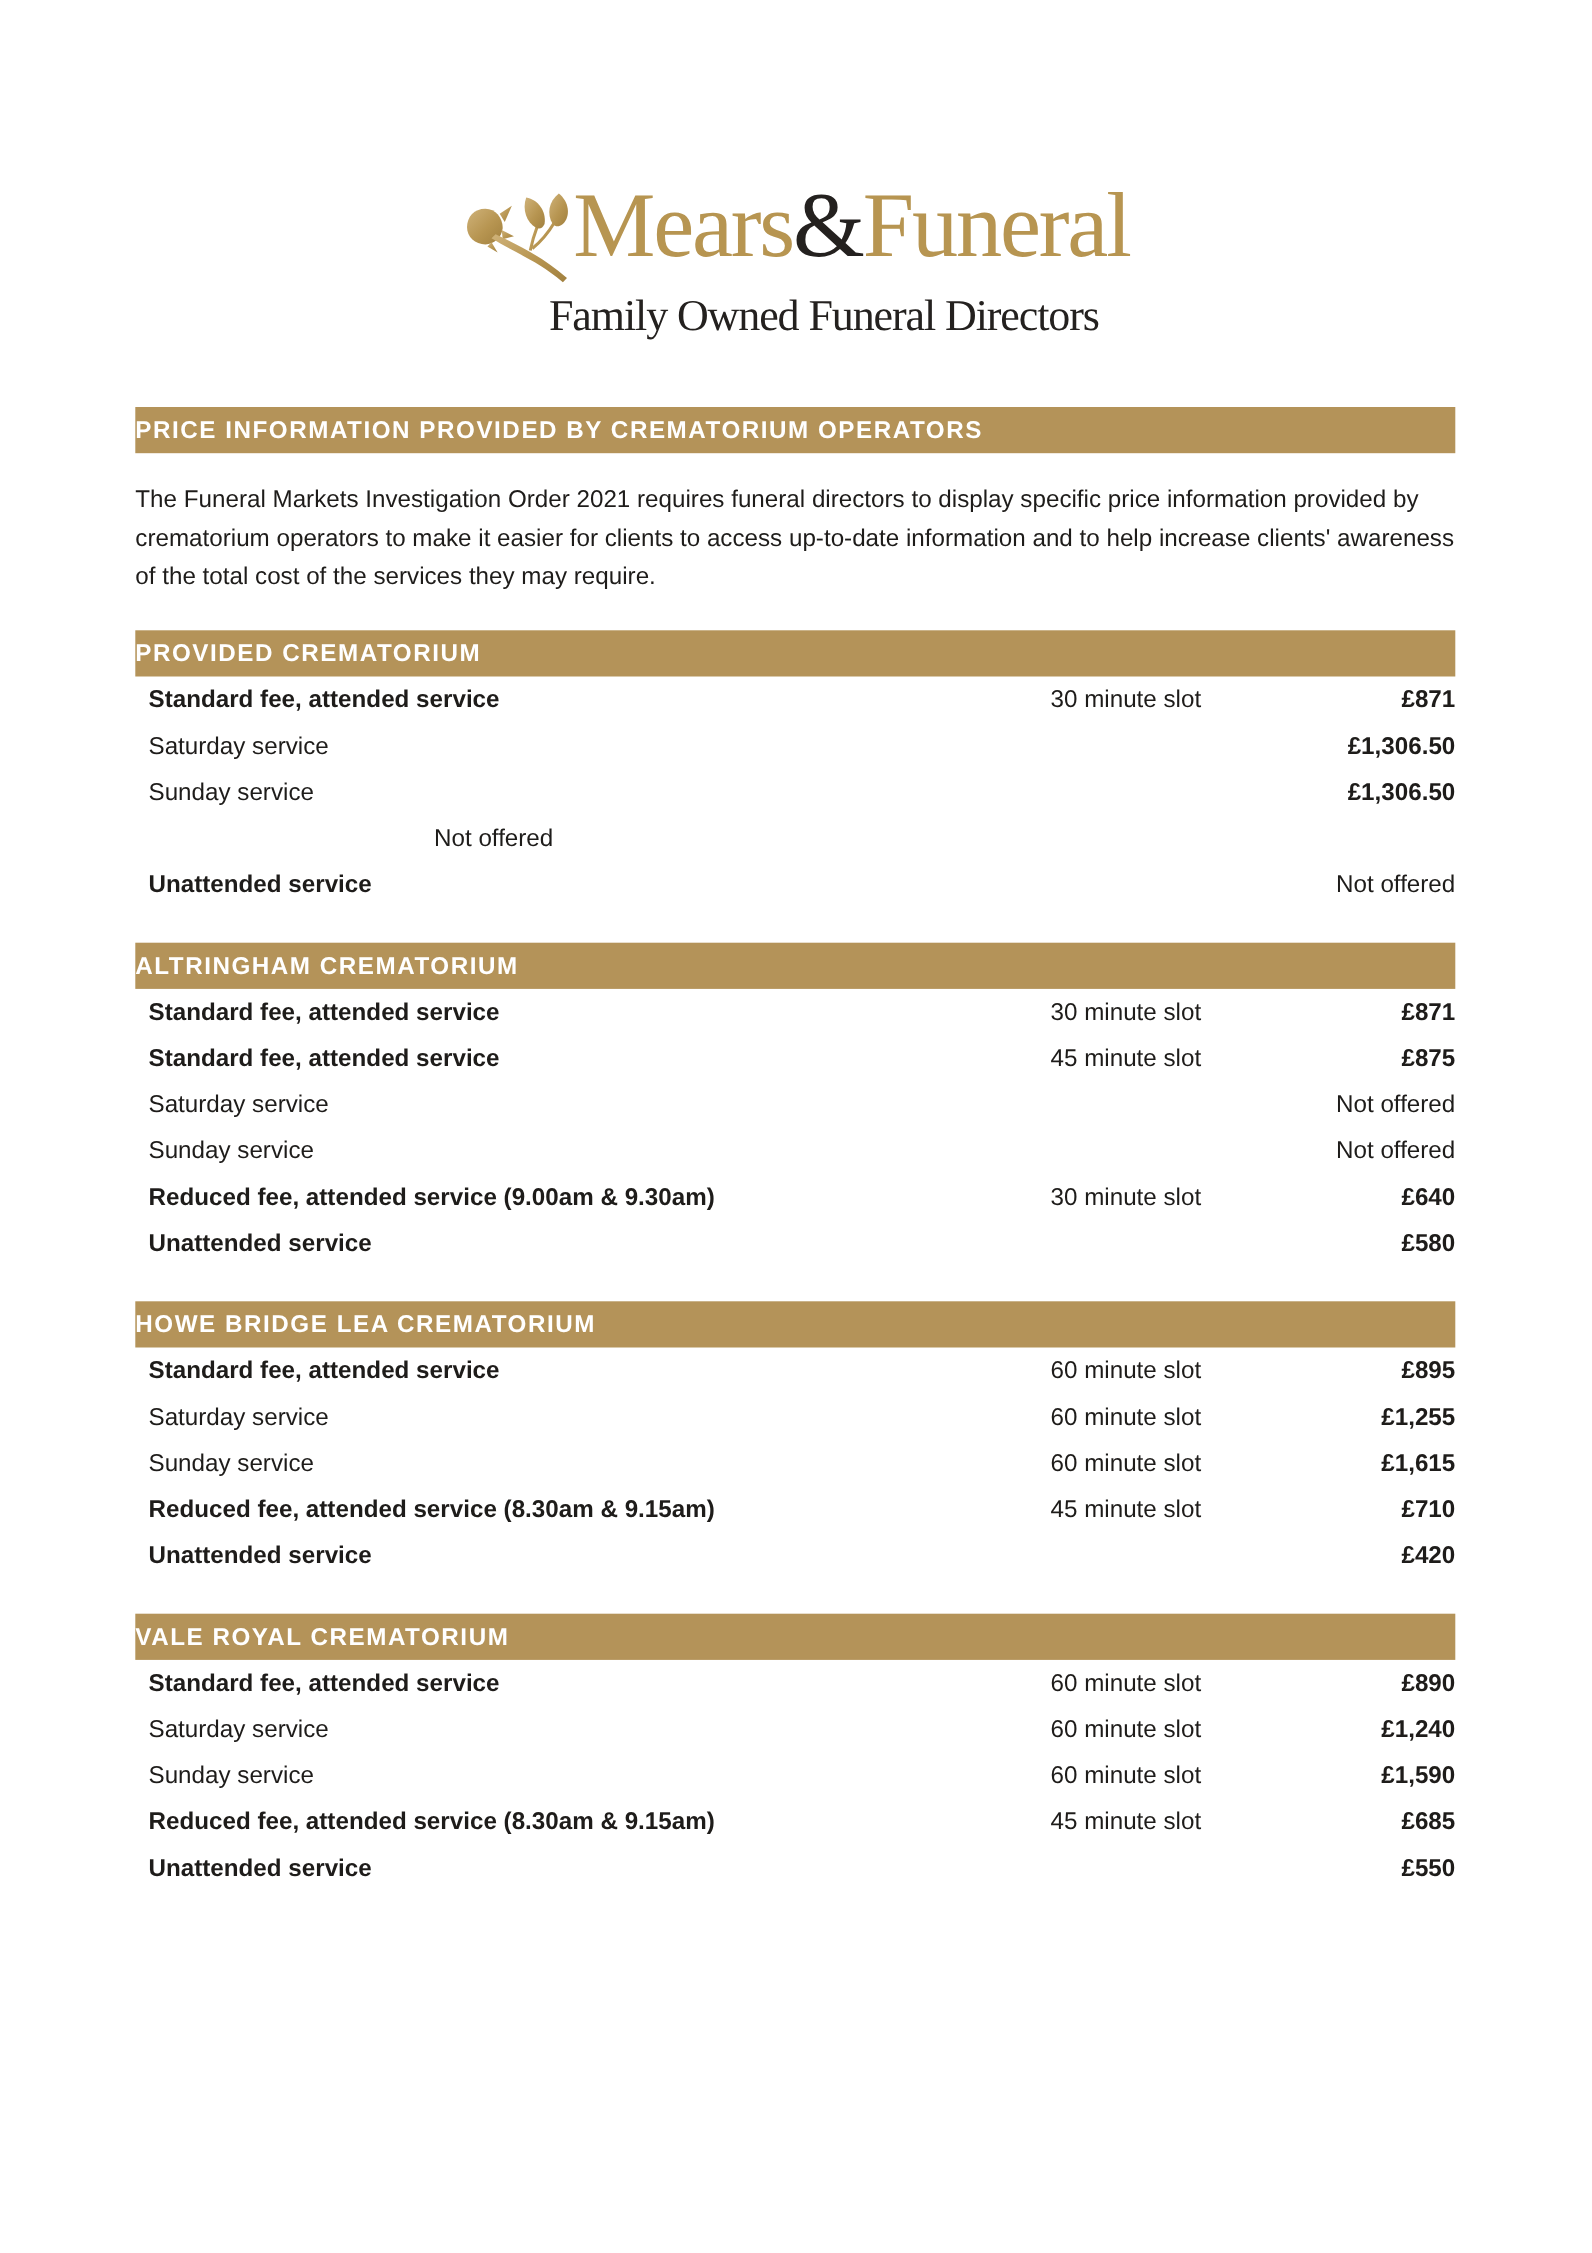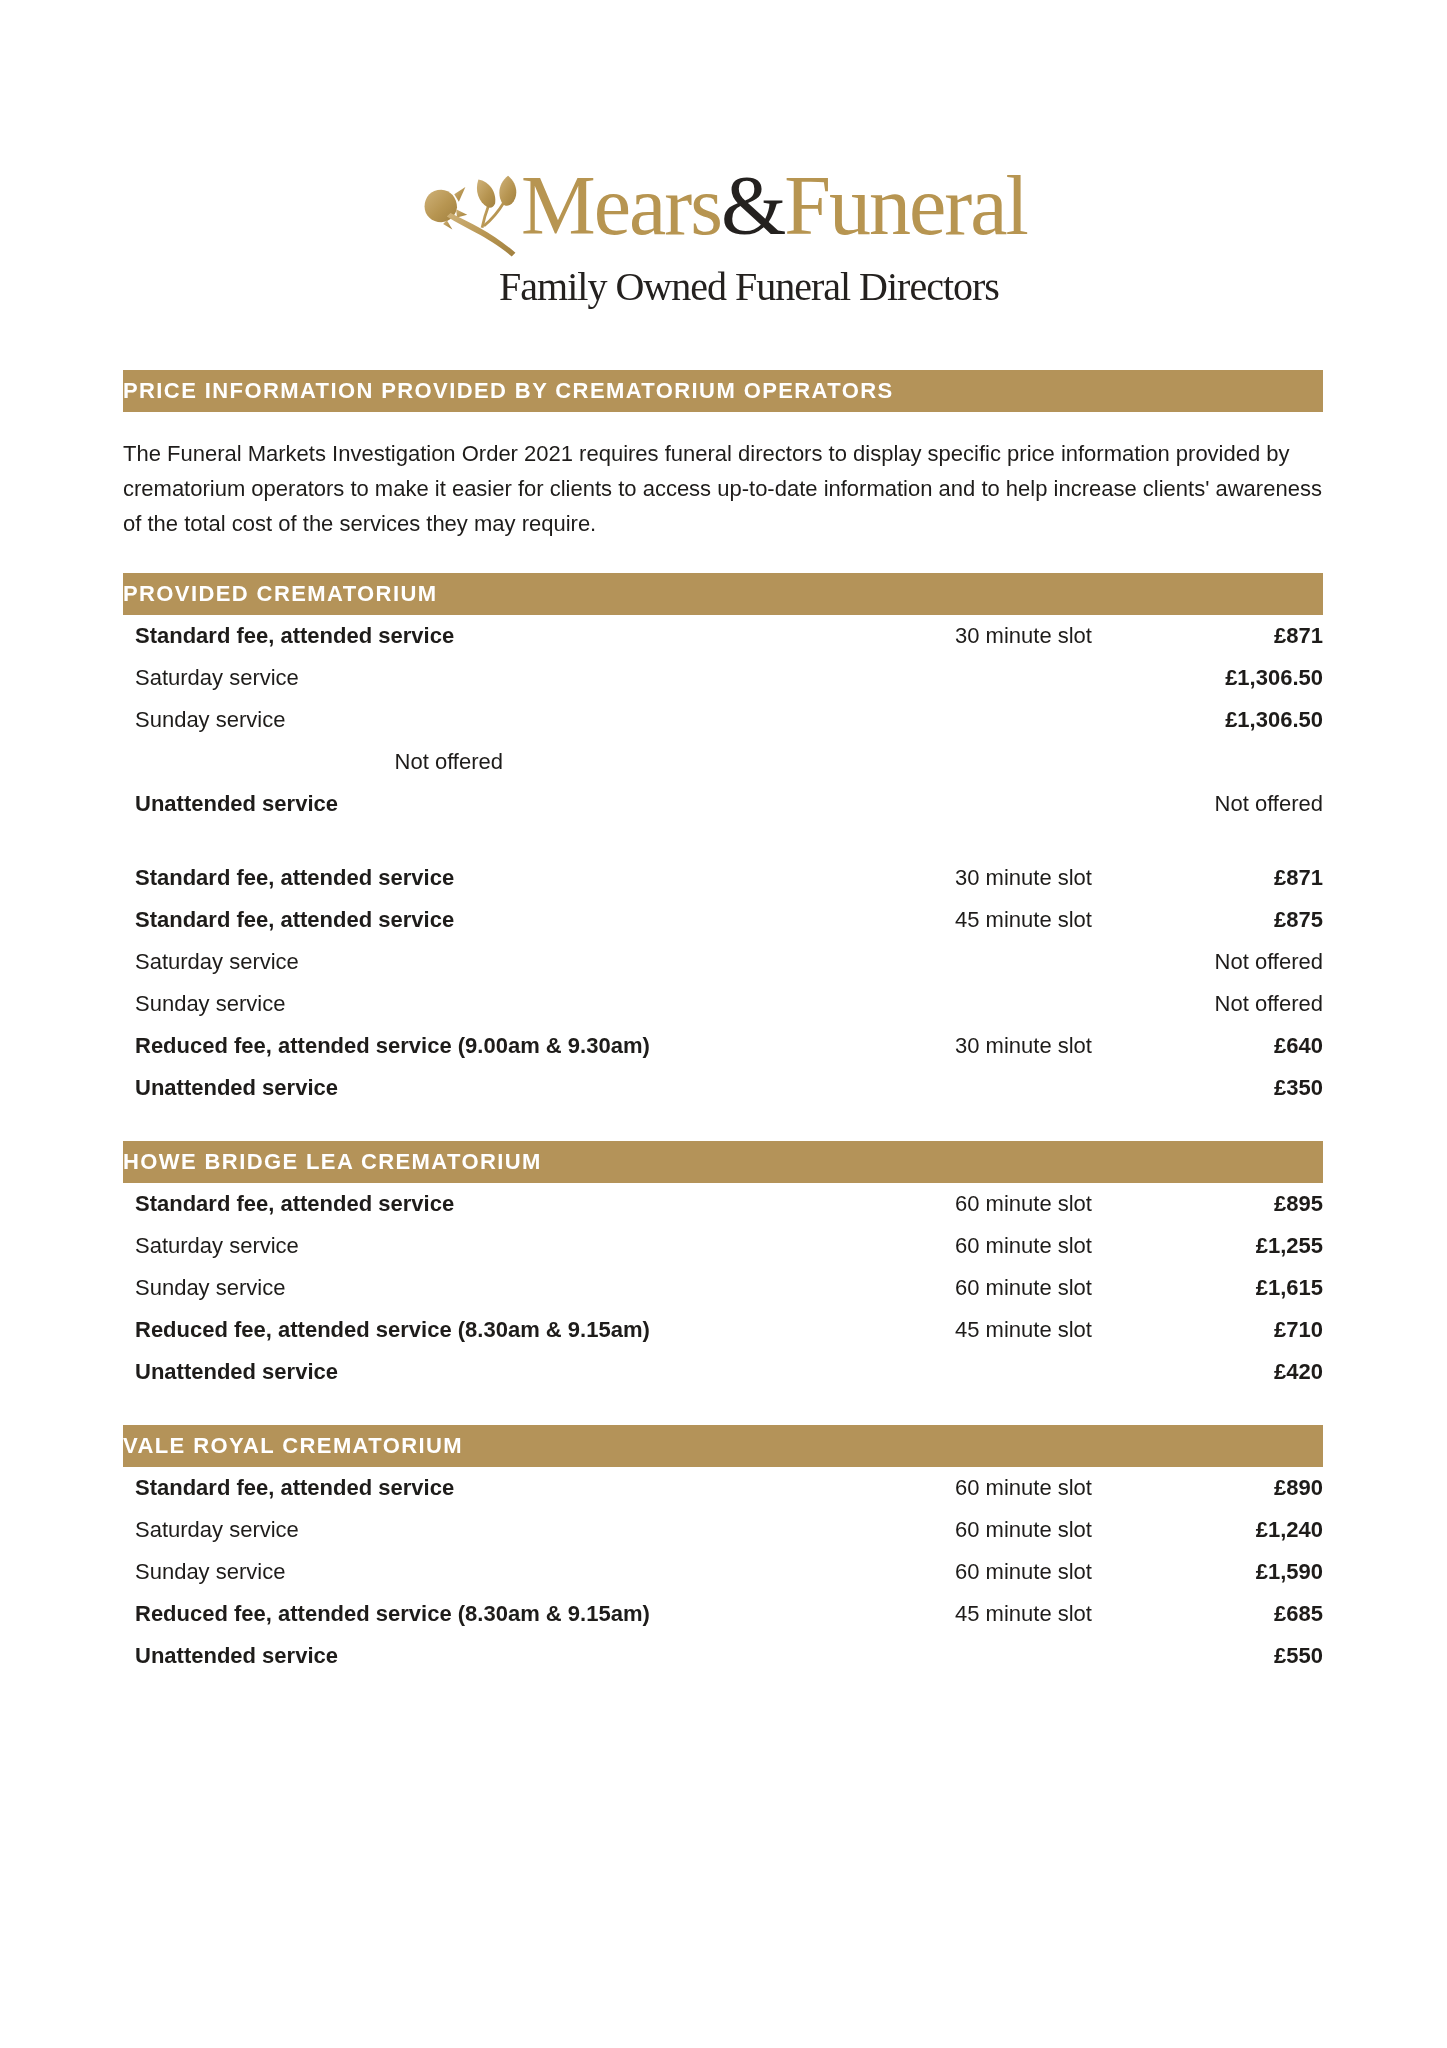--- a/index.html
+++ b/index.html
@@ -128,20 +128,21 @@
 
   <div class="row">
     <span class="row-label bold">Unattended service</span>
     <span class="row-slot"></span>
     <span class="row-price">Not offered</span>
   </div>
 </div>
   </div>
 
   <div class="section">
+    <div class="banner">ALTRINGHAM CREMATORIUM</div>
     <div>
   <div class="row">
     <span class="row-label bold">Standard fee, attended service</span>
     <span class="row-slot">30 minute slot</span>
     <span class="row-price bold">£871</span>
   </div>
 
   <div class="row">
     <span class="row-label bold">Standard fee, attended service</span>
     <span class="row-slot">45 minute slot</span>
@@ -162,21 +163,21 @@
 
   <div class="row">
     <span class="row-label bold">Reduced fee, attended service (9.00am &amp; 9.30am)</span>
     <span class="row-slot">30 minute slot</span>
     <span class="row-price bold">£640</span>
   </div>
 
   <div class="row">
     <span class="row-label bold">Unattended service</span>
     <span class="row-slot"></span>
-    <span class="row-price bold">£350</span>
+    <span class="row-price bold">£580</span>
   </div>
 </div>
   </div>
 
   <div class="section">
     <div class="banner">HOWE BRIDGE LEA CREMATORIUM</div>
     <div>
   <div class="row">
     <span class="row-label bold">Standard fee, attended service</span>
     <span class="row-slot">60 minute slot</span>

